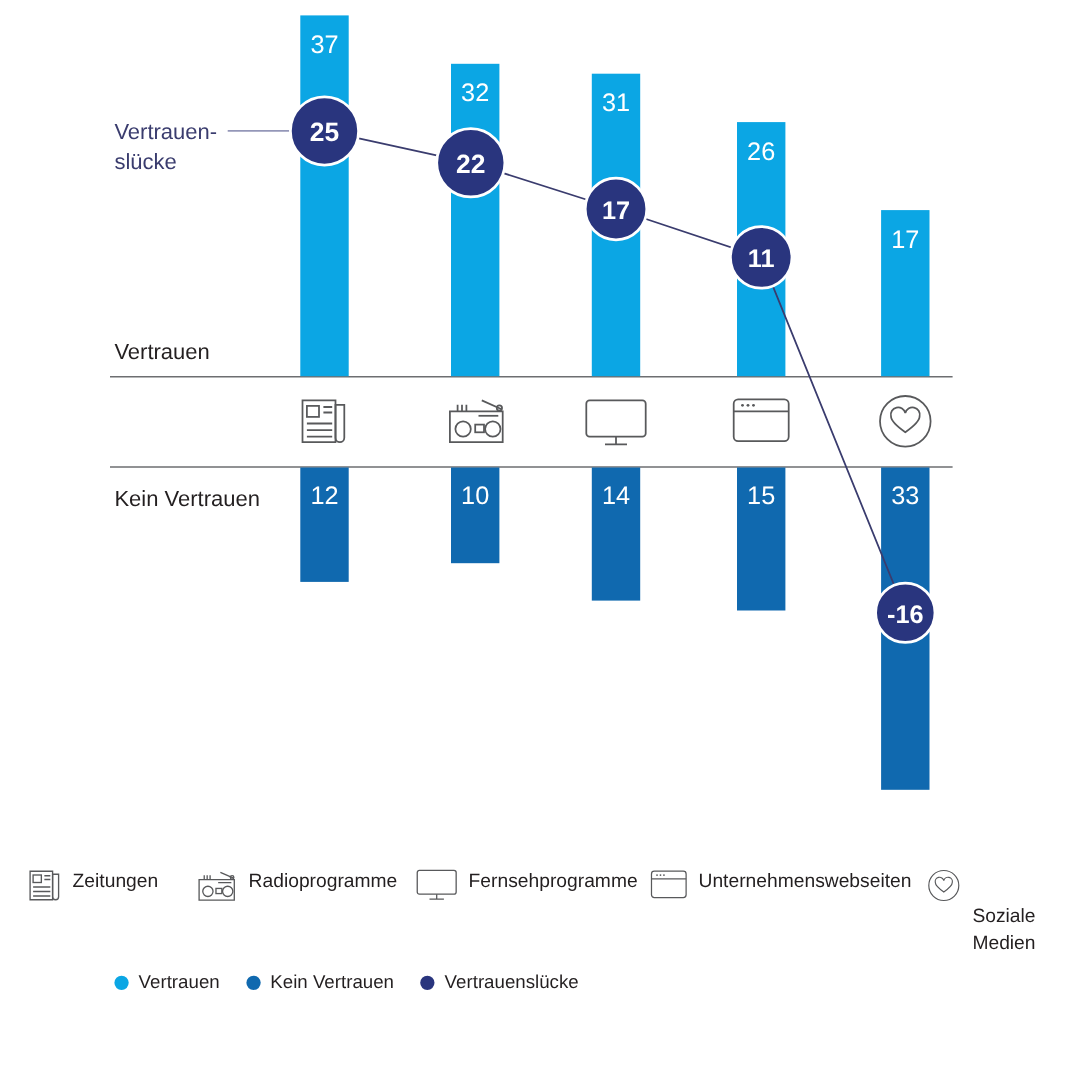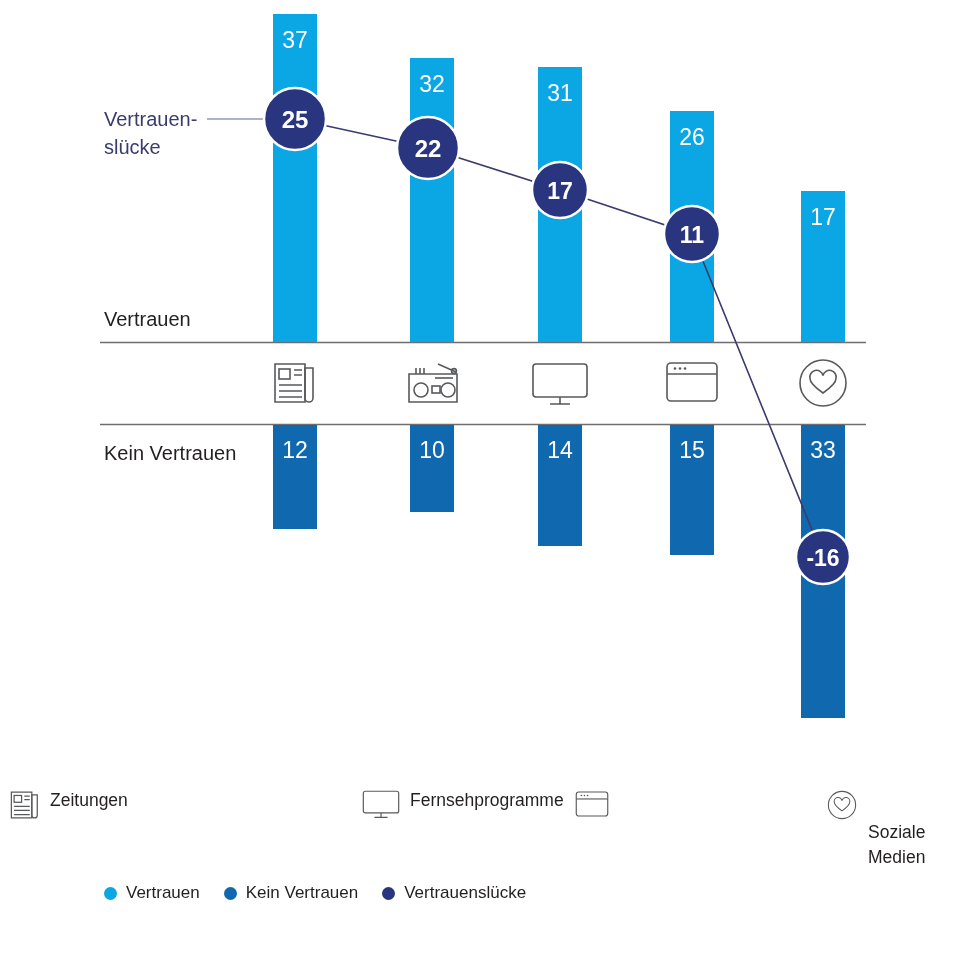--- a/index.html
+++ b/index.html
@@ -13,21 +13,21 @@
     position:relative;
   }
   #root{position:relative;width:971px;height:969px;}
 
   
   #chart{position:absolute;left:0;top:0;width:971px;height:760px;}
   #chart svg{display:block;}
 
   
   #cats{
-    position:absolute;left:0;top:788px;width:845px;height:60px;
+    position:absolute;left:16px;top:788px;width:845px;height:60px;
   }
   .cat{
     position:absolute;
     display:flex;align-items:flex-start;gap:10px;
     font-size:17.5px;color:#231f20;white-space:nowrap;
   }
   .cat .cat-ico{flex:0 0 auto;margin-top:1px;}
   .cat .cat-lbl{line-height:25px;}
   .cat.wrap .cat-lbl{white-space:normal;width:66px;margin-top:32px;}
 
@@ -156,20 +156,35 @@
         <svg width="30" height="32" viewBox="0 0 44 46" fill="none" stroke="#58595b" stroke-width="1.8">
           <path d="M2 4 h30 v38 h-30 z"></path>
             <path d="M32 8 h8 v30 a4 4 0 0 1 -8 0 z"></path>
           <rect x="6" y="9" width="11" height="10"></rect>
           <path d="M21 10 h8 M21 15 h8 M6 25 h23 M6 31 h23 M6 37 h23"></path>
         </svg>
       </span>
       <span class="cat-lbl">Zeitungen</span>
     </div>
 
+    <div class="cat" style="left:162px;top:0;">
+      <span class="cat-ico">
+        <svg width="38" height="32" viewBox="0 0 56 48" fill="none" stroke="#58595b" stroke-width="1.8">
+          <path d="M4 16 h48 v28 h-48 z"></path>
+            <path d="M33 6 L51 14"></path>
+            <circle cx="49" cy="13" r="2.4"></circle>
+          <path d="M11 10 v6 M15 10 v6 M19 10 v6"></path>
+            <path d="M30 20 h18"></path>
+          <circle cx="16" cy="32" r="7"></circle>
+            <circle cx="43" cy="32" r="7"></circle>
+          <rect x="27" y="28" width="8" height="7"></rect>
+        </svg>
+      </span>
+      <span class="cat-lbl">Radioprogramme</span>
+    </div>
 
     <div class="cat" style="left:362px;top:0;text-align:center;">
       <span class="cat-ico">
         <svg width="38" height="32" viewBox="0 0 58 46" fill="none" stroke="#58595b" stroke-width="1.8">
           <rect x="2" y="2" width="54" height="33" rx="3"></rect>
             <path d="M29 35 v7 M19 42 h20"></path>
         </svg>
       </span>
       <span class="cat-lbl">Fernsehprogramme</span>
     </div>
@@ -177,20 +192,21 @@
     <div class="cat" style="left:575px;top:0;">
       <span class="cat-ico">
         <svg width="34" height="30" viewBox="0 0 54 44" fill="none" stroke="#58595b" stroke-width="1.8">
           <rect x="2" y="3" width="50" height="38" rx="4"></rect>
             <path d="M2 14 h50"></path>
           <circle cx="10" cy="8.5" r="1.3" fill="#58595b" stroke="none"></circle>
           <circle cx="15" cy="8.5" r="1.3" fill="#58595b" stroke="none"></circle>
           <circle cx="20" cy="8.5" r="1.3" fill="#58595b" stroke="none"></circle>
         </svg>
       </span>
+      <span class="cat-lbl">Unternehmenswebseiten</span>
     </div>
 
     <div class="cat wrap" style="left:826px;top:0;">
       <span class="cat-ico">
         <svg width="32" height="32" viewBox="0 0 54 50" fill="none" stroke="#58595b" stroke-width="1.8">
           <circle cx="27" cy="25" r="23"></circle>
           <path d="M27 35 C17 28 14 24 14 20.5 A5.6 5.6 0 0 1 27 17.5 A5.6 5.6 0 0 1 40 20.5 C40 24 37 28 27 35 Z"></path>
         </svg>
       </span>
       <span class="cat-lbl">Soziale Medien</span>

